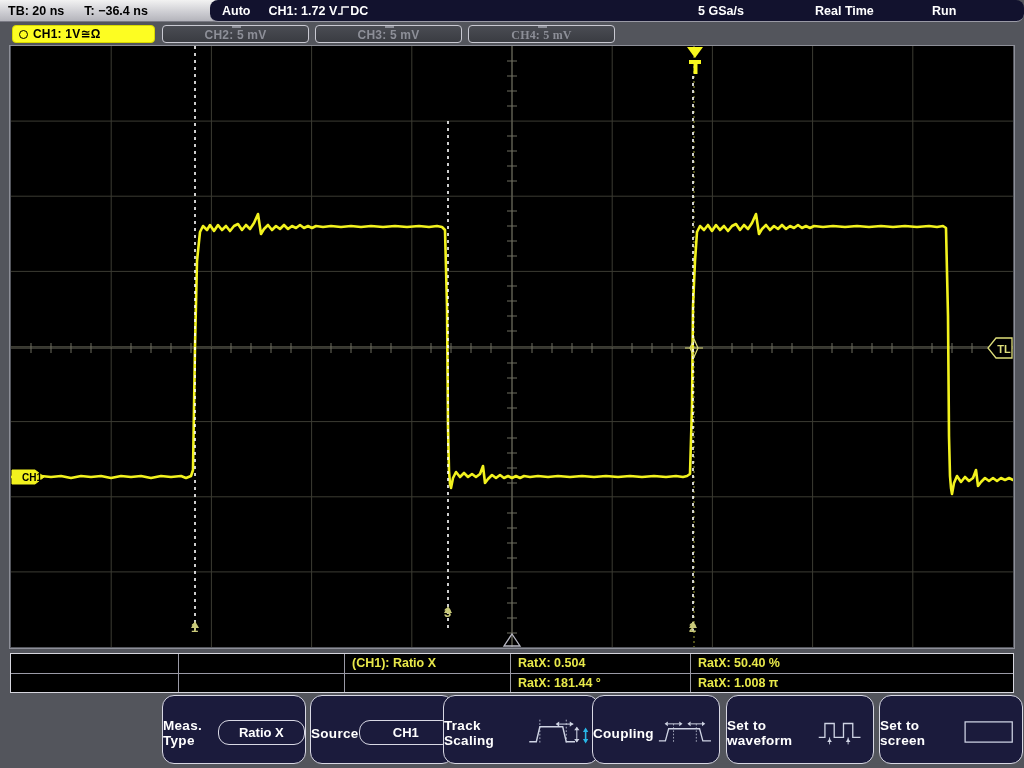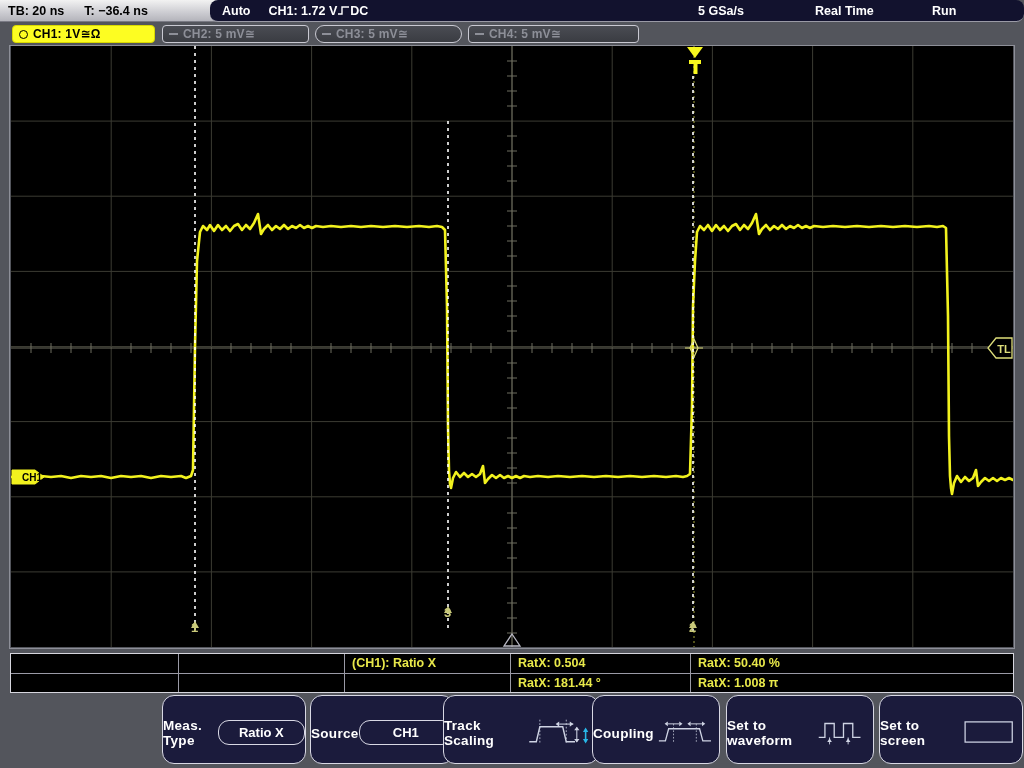--- a/index.html
+++ b/index.html
@@ -25,21 +25,21 @@
   .tb-right .rate{position:absolute;left:488px;}
   .tb-right .rt{position:absolute;left:605px;}
   .tb-right .run{position:absolute;left:722px;}
   .slope{display:inline-block;width:11px;height:9px;vertical-align:-1px;margin:0 1px;}
 
   
   #chrow{position:absolute;left:0;top:23px;width:1024px;height:22px;background:#53555c;}
   .chbtn{position:absolute;top:2px;height:18px;border-radius:4px;
      box-sizing:border-box;display:flex;align-items:center;
      font-weight:bold;font-size:12px;letter-spacing:.2px;}
-  .chbtn.off{background:linear-gradient(#4a4c53,#3a3c42);border:1px solid #c9c9d2;color:#8d8f98;}
+  .chbtn.off{background:linear-gradient(#4a4c53,#3a3c42);border:1px solid #c9c9d2;color:#8d8f98;flex-direction:column;}
   .chbtn.on{background:#fdfd22;border:1px solid #d8d800;color:#000;}
   .chdot{width:9px;height:9px;border-radius:50%;border:1.5px solid currentColor;
      margin-left:6px;margin-right:5px;box-sizing:border-box;}
   .chdash{width:9px;height:0;border-top:2px solid currentColor;margin-left:6px;margin-right:5px;}
 
   
   #scope{position:absolute;left:11px;top:46px;width:1002px;height:601px;background:#000;}
   #scope svg{display:block;}
   #scopeframe{position:absolute;left:9px;top:45px;width:1006px;height:604px;
       border:1px solid #8d8f98;box-sizing:border-box;pointer-events:none;}
@@ -104,26 +104,26 @@
     <div class="chbtn on" style="left:12px;width:143px;">
       <span class="chdot"></span>
       <span>CH1: 1V</span>
       <span>≅Ω</span>
     </div>
     <div class="chbtn off" style="left:162px;width:147px;">
       <span class="chdash"></span>
       <span>CH2: 5 mV</span>
       <span>≅</span>
     </div>
-    <div class="chbtn off" style="left:315px;width:147px;border-radius:9px;">
+    <div class="chbtn off" style="left:315px;width:147px;">
       <span class="chdash"></span>
       <span>CH3: 5 mV</span>
       <span>≅</span>
     </div>
-    <div class="chbtn off" style="left:468px;width:171px;">
+    <div class="chbtn off" style="left:468px;width:147px;font-family:Liberation Serif, serif;">
       <span class="chdash"></span>
       <span>CH4: 5 mV</span>
       <span>≅</span>
     </div>
   </div>
 
   <div id="scope">
     <svg width="1002" height="601" viewBox="0 0 1002 601">
       <rect x="0" y="0" width="1002" height="601" fill="#000"></rect>
 

